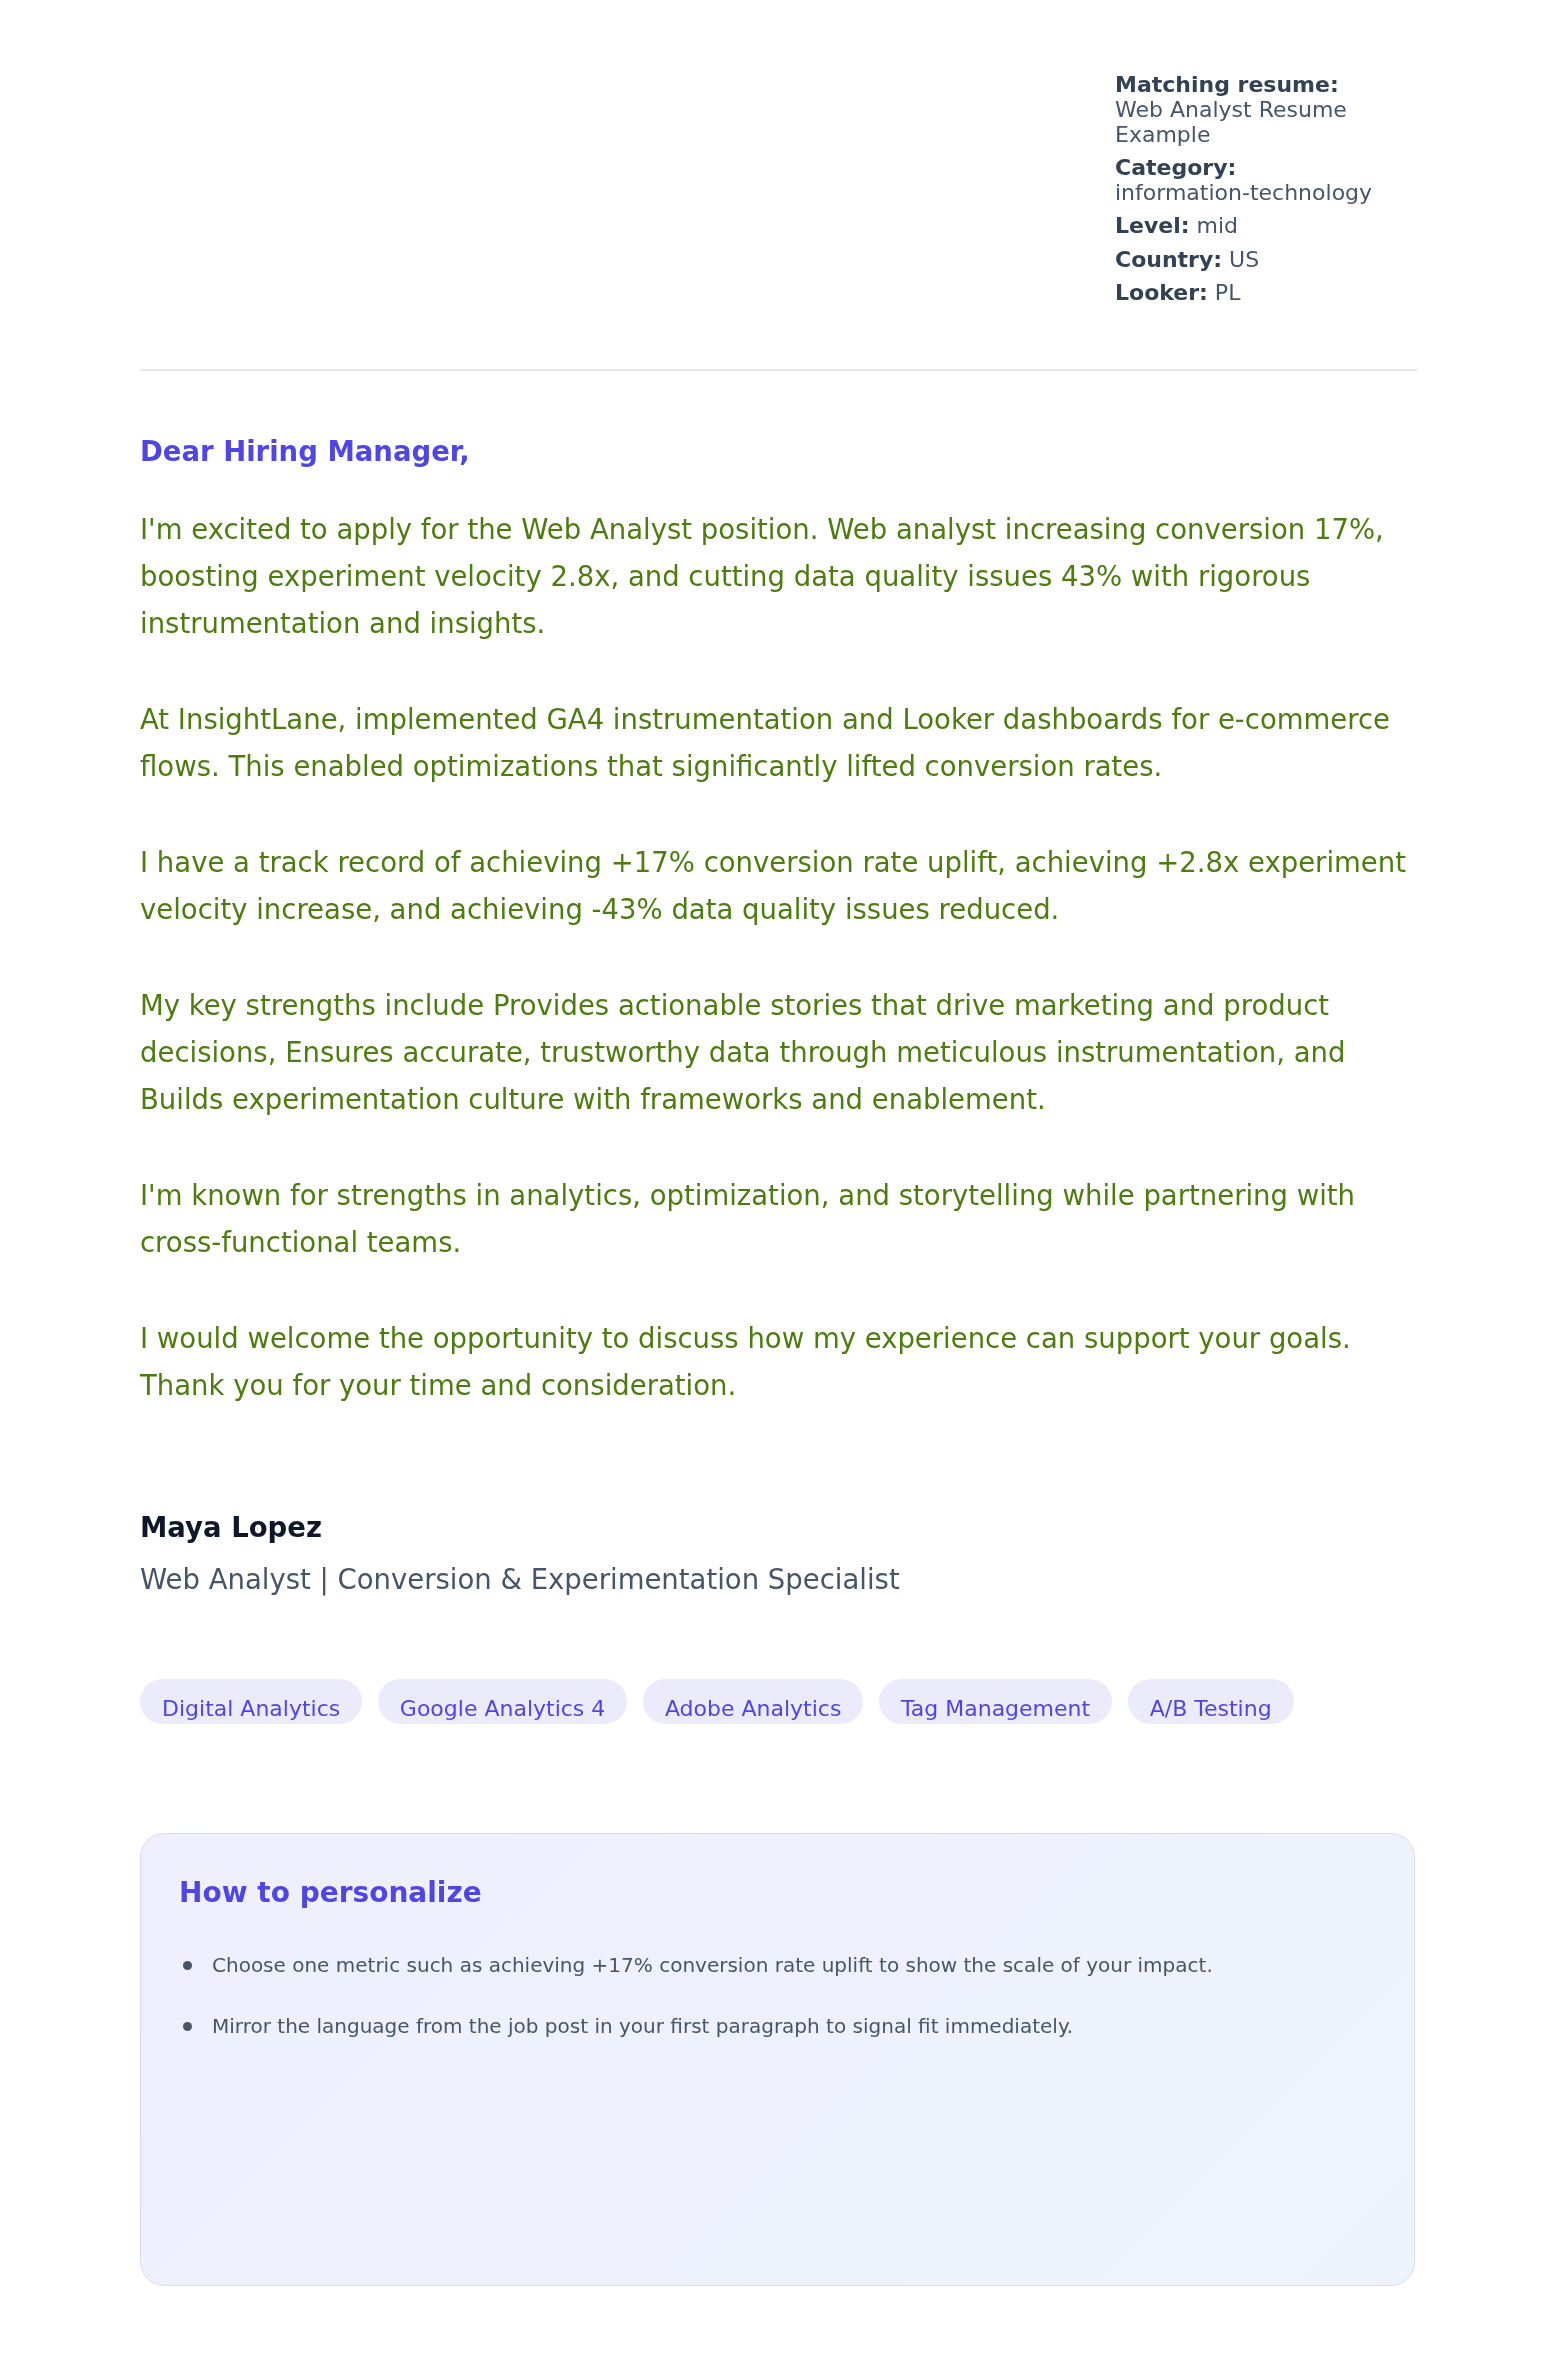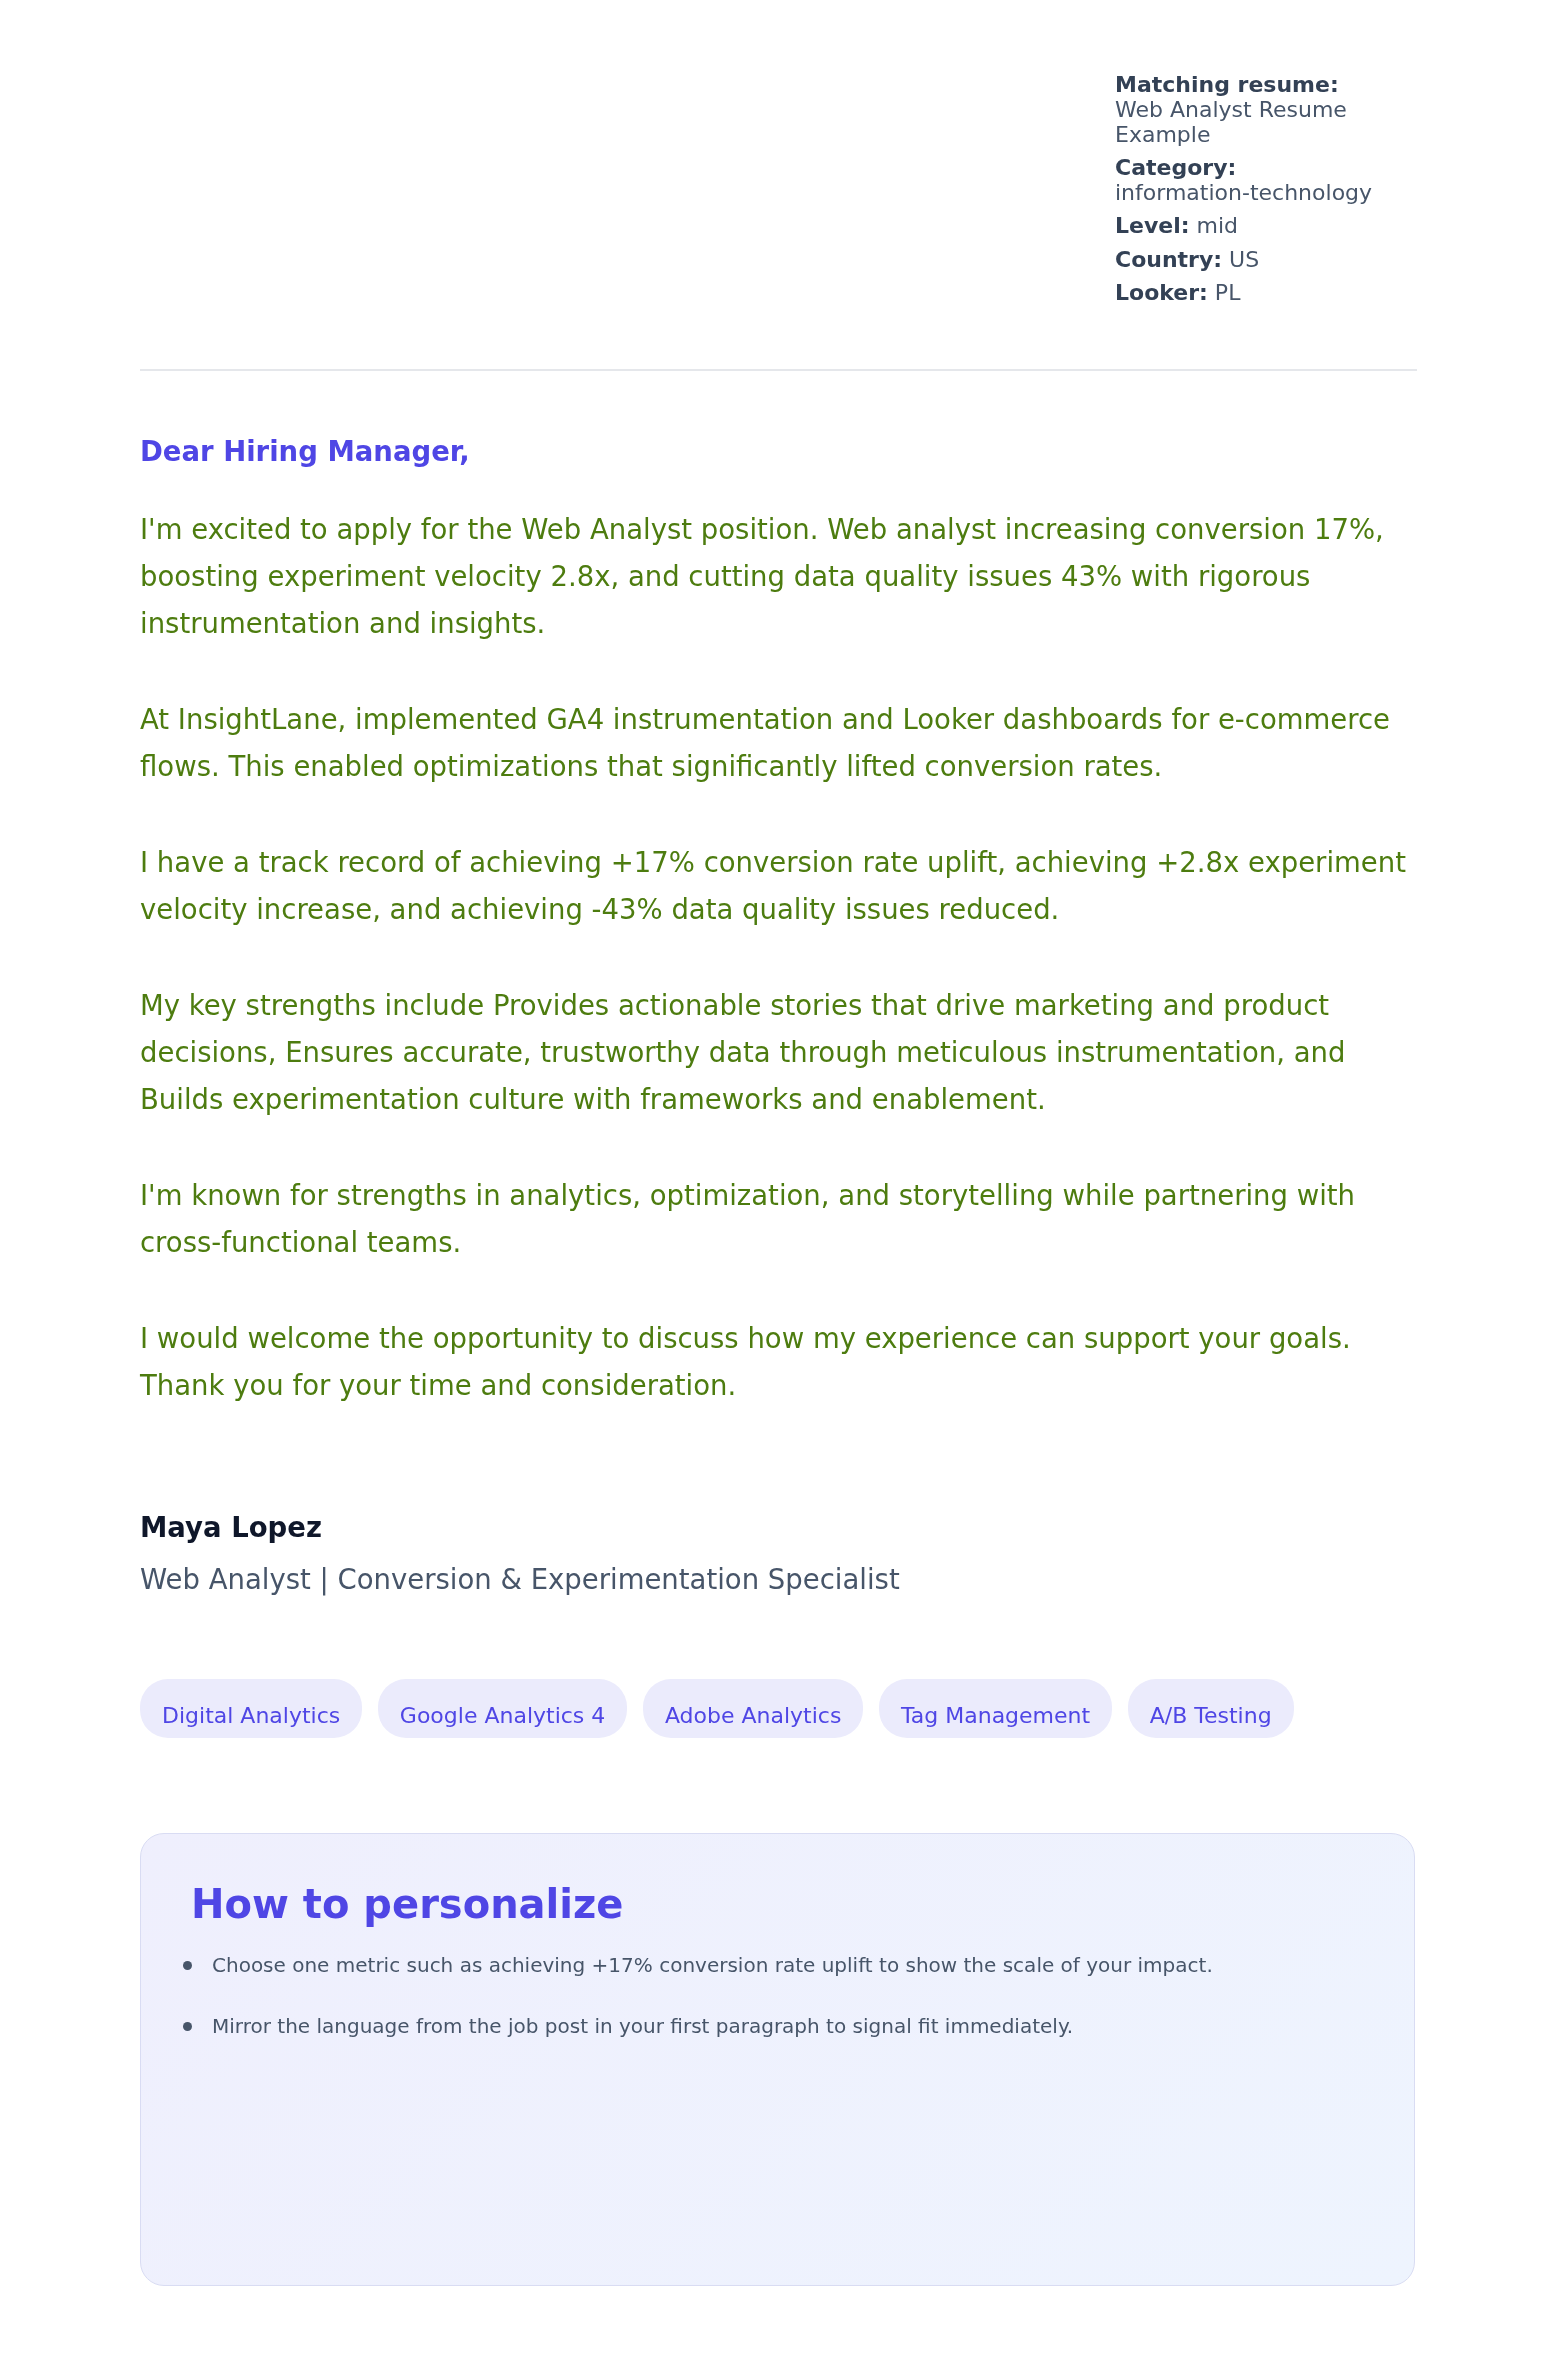--- a/index.html
+++ b/index.html
@@ -14,25 +14,25 @@
   .meta-item { margin-bottom:8.2px; }
   .meta-label { font-weight:bold; color:#334155; }
   .divider { position:absolute; left:0; right:0; top:369px; height:1.8px; background:#e5e7eb; }
   .greeting { position:absolute; top:434px; left:0; font-size:27.5px; line-height:35px; font-weight:bold; color:#4f46e5; }
   .body { position:absolute; top:506px; left:0; width:1291px; }
   .para { margin:0 0 49px 0; font-size:27.5px; line-height:47px; color:#4d7c0f; }
   .sig { position:absolute; top:1509px; left:0; }
   .sig-name { font-size:27.5px; line-height:37px; font-weight:bold; color:#0f172a; }
   .sig-role { margin-top:14.7px; font-size:27.5px; line-height:37px; color:#475569; }
   .tags { position:absolute; top:1679px; left:0; display:flex; gap:15.6px; }
-  .tag { height:43px; line-height:57px; padding:8px 22px; border-radius:28px; background:#ebebfc;
+  .tag { height:43px; line-height:57px; padding:1px 22px; border-radius:28px; background:#ebebfc;
          color:#4f46e5; font-size:22px; white-space:nowrap; }
   .tips { position:absolute; top:1833px; left:0; width:1275px; height:453px; border:1.4px solid #d9dcf3;
           border-radius:24px; background:linear-gradient(135deg, #efeffd 0%, #eef4fe 100%); box-sizing:border-box; }
-  .tips-title { position:absolute; left:38px; top:40px; margin:12px; font-size:40px; line-height:37px; font-weight:bold; color:#4f46e5; }
+  .tips-title { position:absolute; left:38px; top:40px; margin:0; font-size:28px; line-height:37px; font-weight:bold; color:#4f46e5; }
   .tips-list { position:absolute; left:38px; top:108px; width:1200px; margin:0; padding:0; list-style:none; }
   .tips-list li { position:relative; padding-left:33px; font-size:20px; line-height:47px; color:#475569; margin-bottom:13.7px; }
   .tips-list li .bullet { position:absolute; left:3.7px; top:19px; width:9.2px; height:9.2px; border-radius:50%; background:#475569; }
 </style>
 </head>
 <body>
 
 <div class="page">
   <header class="header">
     <div class="meta">

